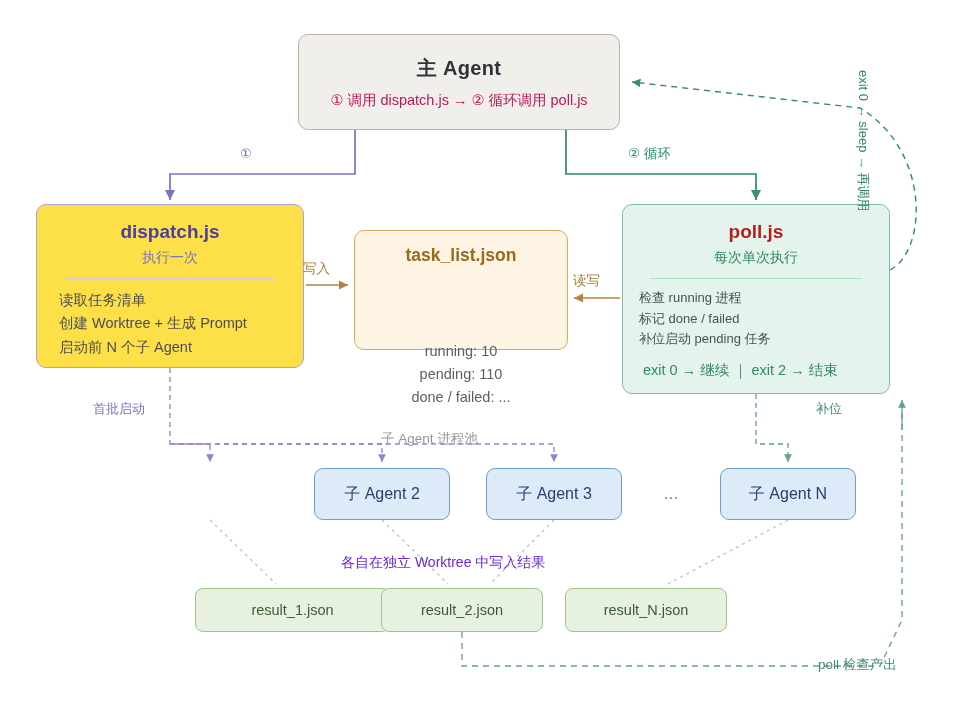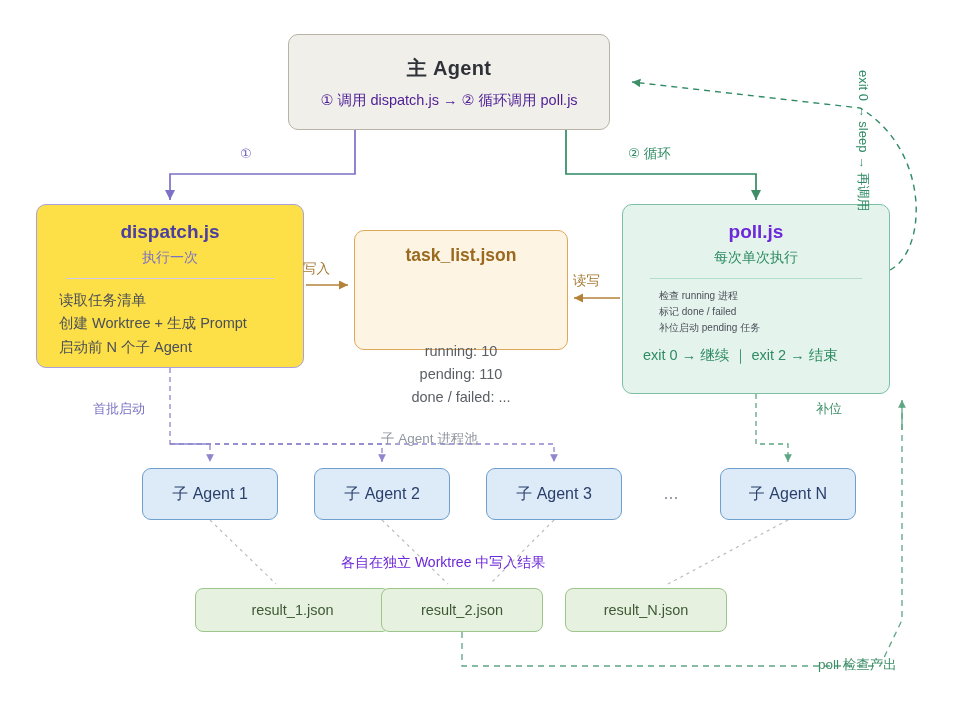--- a/index.html
+++ b/index.html
@@ -8,24 +8,24 @@
     font-family:"Liberation Sans","DejaVu Sans",sans-serif;
     overflow:hidden;
   }
   #canvas{position:relative;width:960px;height:727px;}
   svg.wires{position:absolute;left:0;top:0;width:960px;height:727px;pointer-events:none;}
 
   .node{position:absolute;box-sizing:border-box;border-radius:10px;
         display:flex;flex-direction:column;align-items:center;justify-content:center;}
 
   
-  #main-agent{left:288px;top:34px;width:322px;height:96px;
+  #main-agent{left:298px;top:34px;width:322px;height:96px;
     background:#f1efea;border:1.6px solid #b9b2a6;}
   #main-agent .title{font-size:20px;font-weight:bold;color:#2f3238;letter-spacing:.3px;}
-  #main-agent .sub{font-size:14.5px;color:#4c1d95;margin-top:9px;}
+  #main-agent .sub{font-size:14.5px;color:#be185d;margin-top:9px;}
 
   
   #dispatch{left:36px;top:204px;width:268px;height:164px;
     background:#fde047;border:1.6px solid #a9a0dd;
     justify-content:flex-start;padding-top:16px;}
   #dispatch .title{font-size:19px;font-weight:bold;color:#4a3fa0;}
   #dispatch .sub{font-size:14px;color:#7a72c4;margin-top:6px;}
   #dispatch .rule{width:78%;height:1px;background:#cfc9ee;margin:11px 0 10px;}
   #dispatch .lines{align-self:stretch;padding:0 22px;font-size:14.5px;color:#4a4f58;line-height:1.62;}
 
@@ -34,24 +34,24 @@
     background:#fdf4e4;border:1.6px solid #dda85a;
     justify-content:flex-start;padding-top:14px;gap:28px;}
   #task-list .title{font-size:17.5px;font-weight:bold;color:#9a6a1e;}
   #task-list .rule{width:82%;height:1px;background:#e8cfa4;margin:10px 0 8px;}
   #task-list .lines{font-size:14.5px;color:#5a5f66;line-height:1.58;text-align:center;}
 
   
   #poll{left:622px;top:204px;width:268px;height:190px;
     background:#e4f4ec;border:1.6px solid #7cbfa3;
     justify-content:flex-start;padding-top:16px;}
-  #poll .title{font-size:19px;font-weight:bold;color:#6d28d9;}
+  #poll .title{font-size:19px;font-weight:bold;color:#b91c1c;}
   #poll .sub{font-size:14px;color:#2e8b63;margin-top:6px;}
   #poll .rule{width:80%;height:1px;background:#b4ddca;margin:11px 0 9px;}
-  #poll .lines{align-self:stretch;padding:0 36px;font-size:10px;color:#4a4f58;line-height:1.58;}
+  #poll .lines{align-self:stretch;padding:0 16px;font-size:13px;color:#4a4f58;line-height:1.58;}
   #poll .exit{align-self:stretch;padding:0 20px;margin-top:11px;font-size:14.5px;color:#2e8b63;}
 
   
   .child{height:52px;background:#ddeaf7;border:1.6px solid #6f9fd0;border-radius:9px;
          font-size:16px;color:#2a3f6b;}
   #child1{left:142px;top:468px;width:136px;}
   #child2{left:314px;top:468px;width:136px;}
   #child3{left:486px;top:468px;width:136px;}
   #childN{left:720px;top:468px;width:136px;}
   #ellipsis{position:absolute;left:648px;top:483px;width:46px;text-align:center;
@@ -162,23 +162,20 @@
     <div class="sub">每次单次执行</div>
     <div class="rule"></div>
     <div class="lines">
       <div>检查 running 进程</div>
       <div>标记 done / failed</div>
       <div>补位启动 pending 任务</div>
     </div>
     <div class="exit">exit 0 → 继续 ｜ exit 2 → 结束</div>
   </div>
 
-  <div class="node child" id="child1">
-    <span>子 Agent 1</span>
-  </div>
   <div class="node child" id="child2">
     <span>子 Agent 2</span>
   </div>
   <div class="node child" id="child3">
     <span>子 Agent 3</span>
   </div>
   <div id="ellipsis">...</div>
   <div class="node child" id="childN">
     <span>子 Agent N</span>
   </div>

